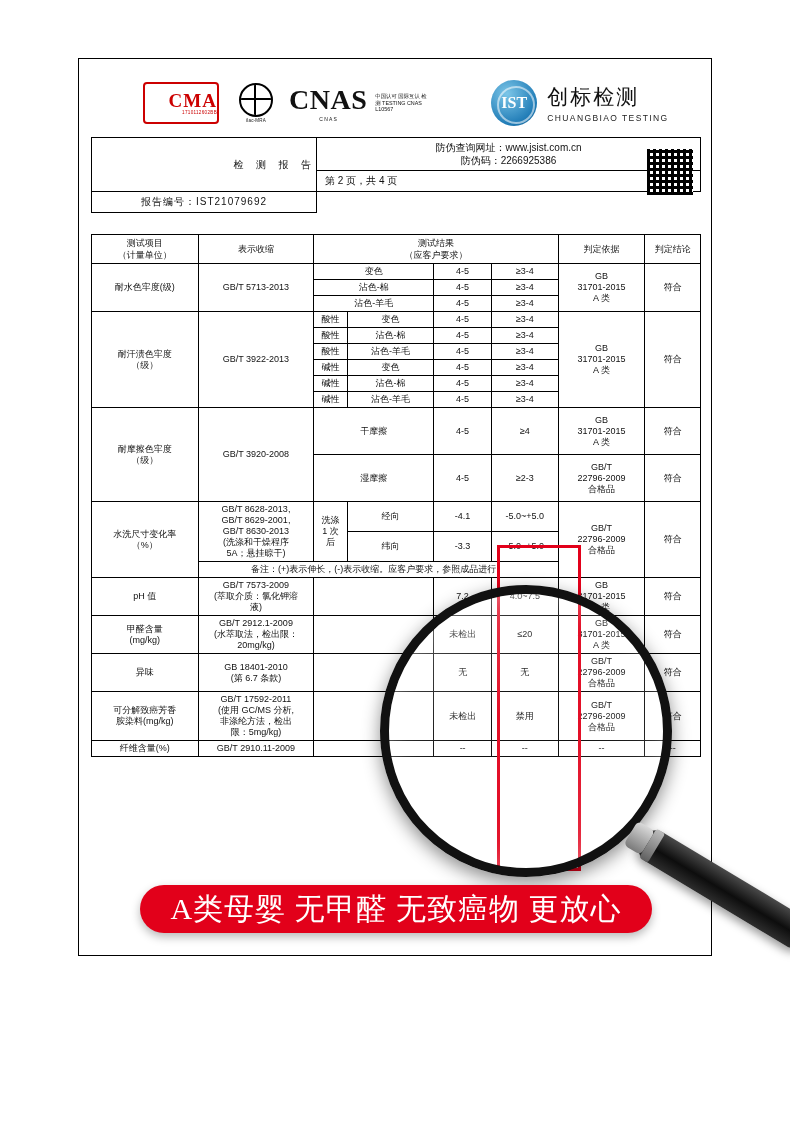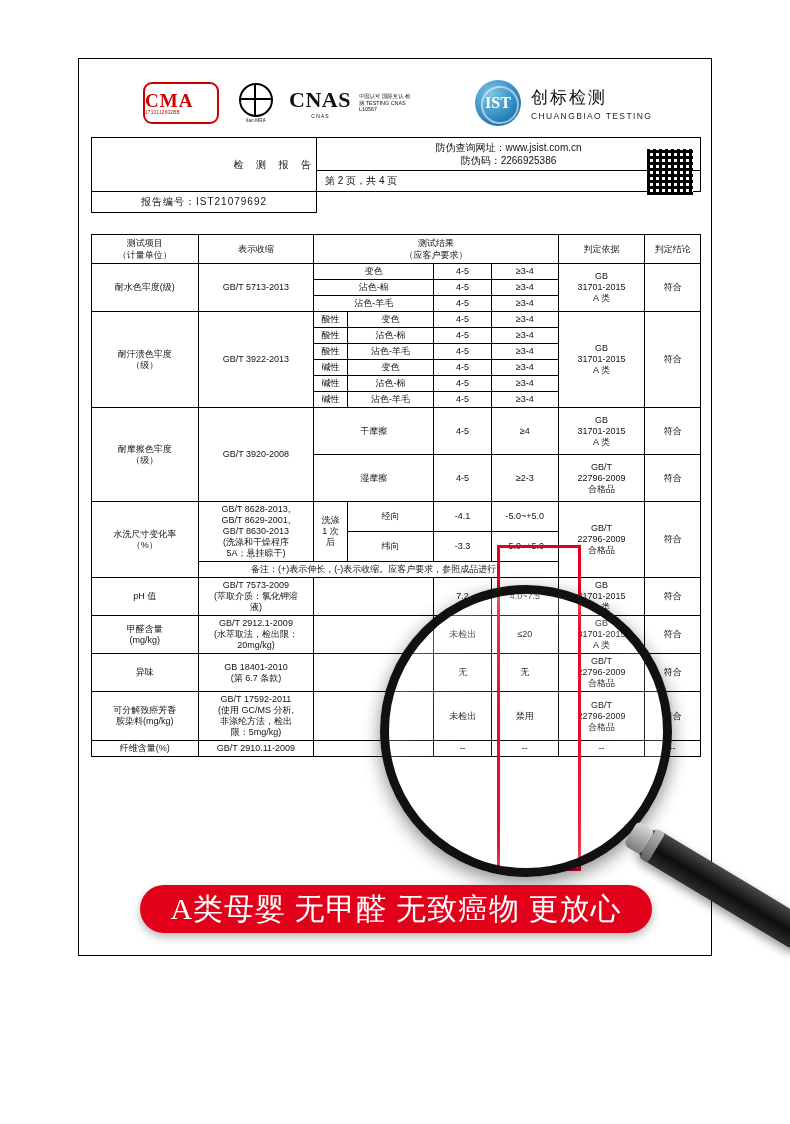--- a/index.html
+++ b/index.html
@@ -2,37 +2,37 @@
 <html><head>
 <meta charset="utf-8">
 <style>
   html,body{margin:0;padding:0;background:#ffffff;}
   body{width:790px;height:1124px;position:relative;font-family:"Liberation Sans","DejaVu Sans",sans-serif;color:#111;}
   .page{position:absolute;left:78px;top:58px;width:634px;height:898px;border:1px solid #000;background:#fff;box-sizing:border-box;}
   .inner{position:absolute;left:12px;top:10px;width:610px;}
 
   
   .logorow{height:68px;display:flex;align-items:center;padding-left:52px;box-sizing:border-box;}
-  .cma{width:72px;height:38px;border:2px solid #c00;border-radius:9px;position:relative;display:flex;align-items:flex-start;justify-content:center;flex-direction:column;}
+  .cma{width:72px;height:38px;border:2px solid #c00;border-radius:4px;position:relative;display:flex;align-items:flex-end;justify-content:center;flex-direction:column;}
   .cma .big{font-family:"Liberation Serif",serif;font-weight:bold;font-size:19px;letter-spacing:1px;color:#c00;line-height:18px;}
   .cma .tiny{font-size:4.6px;color:#c00;letter-spacing:.3px;}
   .ilac{width:54px;height:44px;margin-left:10px;display:flex;flex-direction:column;align-items:center;justify-content:center;}
   .ilac .ring{width:30px;height:30px;border-radius:50%;border:2px solid #000;position:relative;overflow:hidden;}
   .ilac .ring:before{content:"";position:absolute;left:-2px;top:13px;width:34px;height:2px;background:#000;}
   .ilac .ring:after{content:"";position:absolute;left:13px;top:-2px;width:2px;height:34px;background:#000;}
   .ilac .lab{font-size:4.5px;letter-spacing:.2px;margin-top:1px;}
   .cnas{margin-left:6px;display:flex;flex-direction:column;align-items:center;}
-  .cnas .mark{font-family:"Liberation Serif",serif;font-weight:bold;font-size:22px;letter-spacing:.5px;}
+  .cnas .mark{font-family:"Liberation Serif",serif;font-weight:bold;font-size:28px;letter-spacing:.5px;}
   .cnas .sub{font-size:5px;}
   .cnastxt{margin-left:8px;font-size:5.4px;line-height:6.6px;width:52px;}
   .ist{margin-left:64px;display:flex;align-items:center;}
   .istmark{width:46px;height:46px;border-radius:50%;background:radial-gradient(circle at 35% 30%,#7cc6e8,#1f7bb6 70%,#12527d);display:flex;align-items:center;justify-content:center;color:#fff;font-size:16px;font-family:"Liberation Serif",serif;font-weight:bold;position:relative;}
   .istmark:after{content:"";position:absolute;left:6px;top:6px;width:34px;height:34px;border-radius:50%;border:2px solid rgba(255,255,255,.55);}
   .isttxt{margin-left:10px;}
-  .isttxt .cn{font-size:17px;font-family:Liberation Sans, sans-serif;letter-spacing:2px;}
+  .isttxt .cn{font-size:21px;font-family:Liberation Sans, sans-serif;letter-spacing:2px;}
   .isttxt .en{font-size:8.5px;letter-spacing:1.4px;color:#222;margin-top:2px;}
   .qr{position:absolute;right:8px;top:80px;width:46px;height:46px;background:
      repeating-linear-gradient(90deg,#000 0 3px,#fff 3px 6px),
      repeating-linear-gradient(0deg,#000 0 3px,transparent 3px 6px);
      background-blend-mode:multiply;}
 
   
   table{border-collapse:collapse;}
   .tblhead{width:610px;table-layout:fixed;}
   .tblhead td{border:1px solid #000;padding:3px 12px;font-size:10px;}

